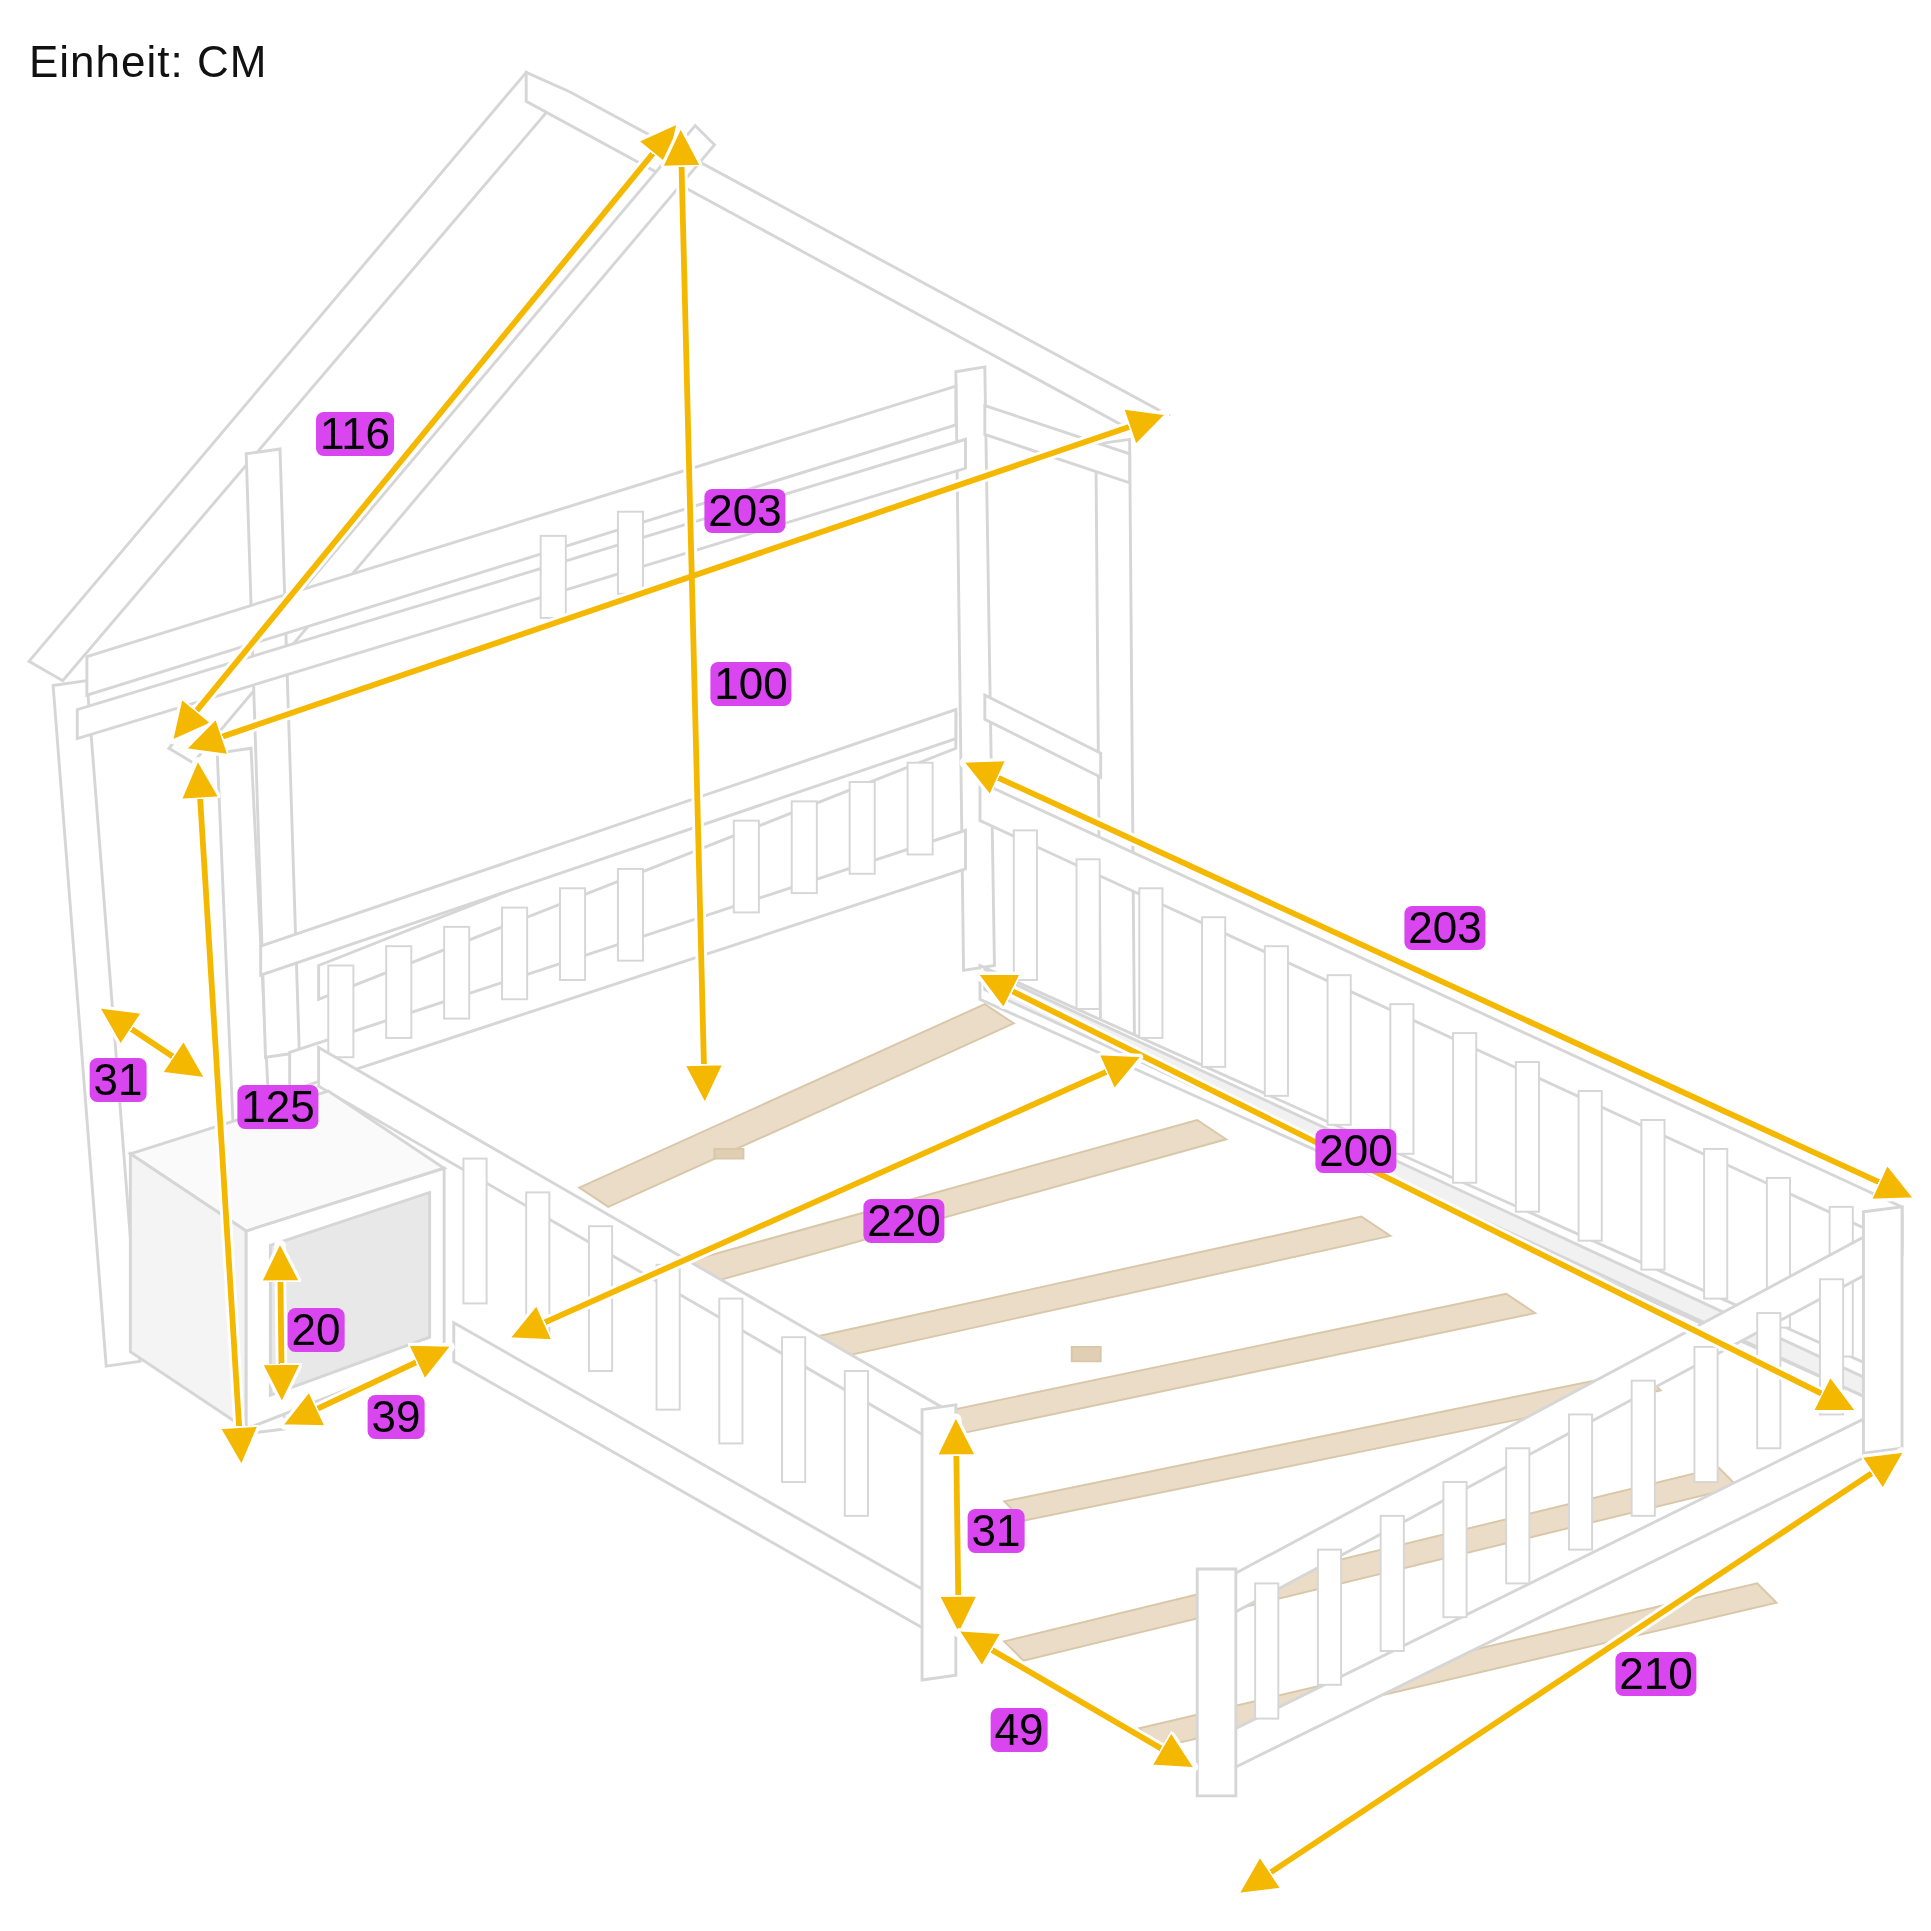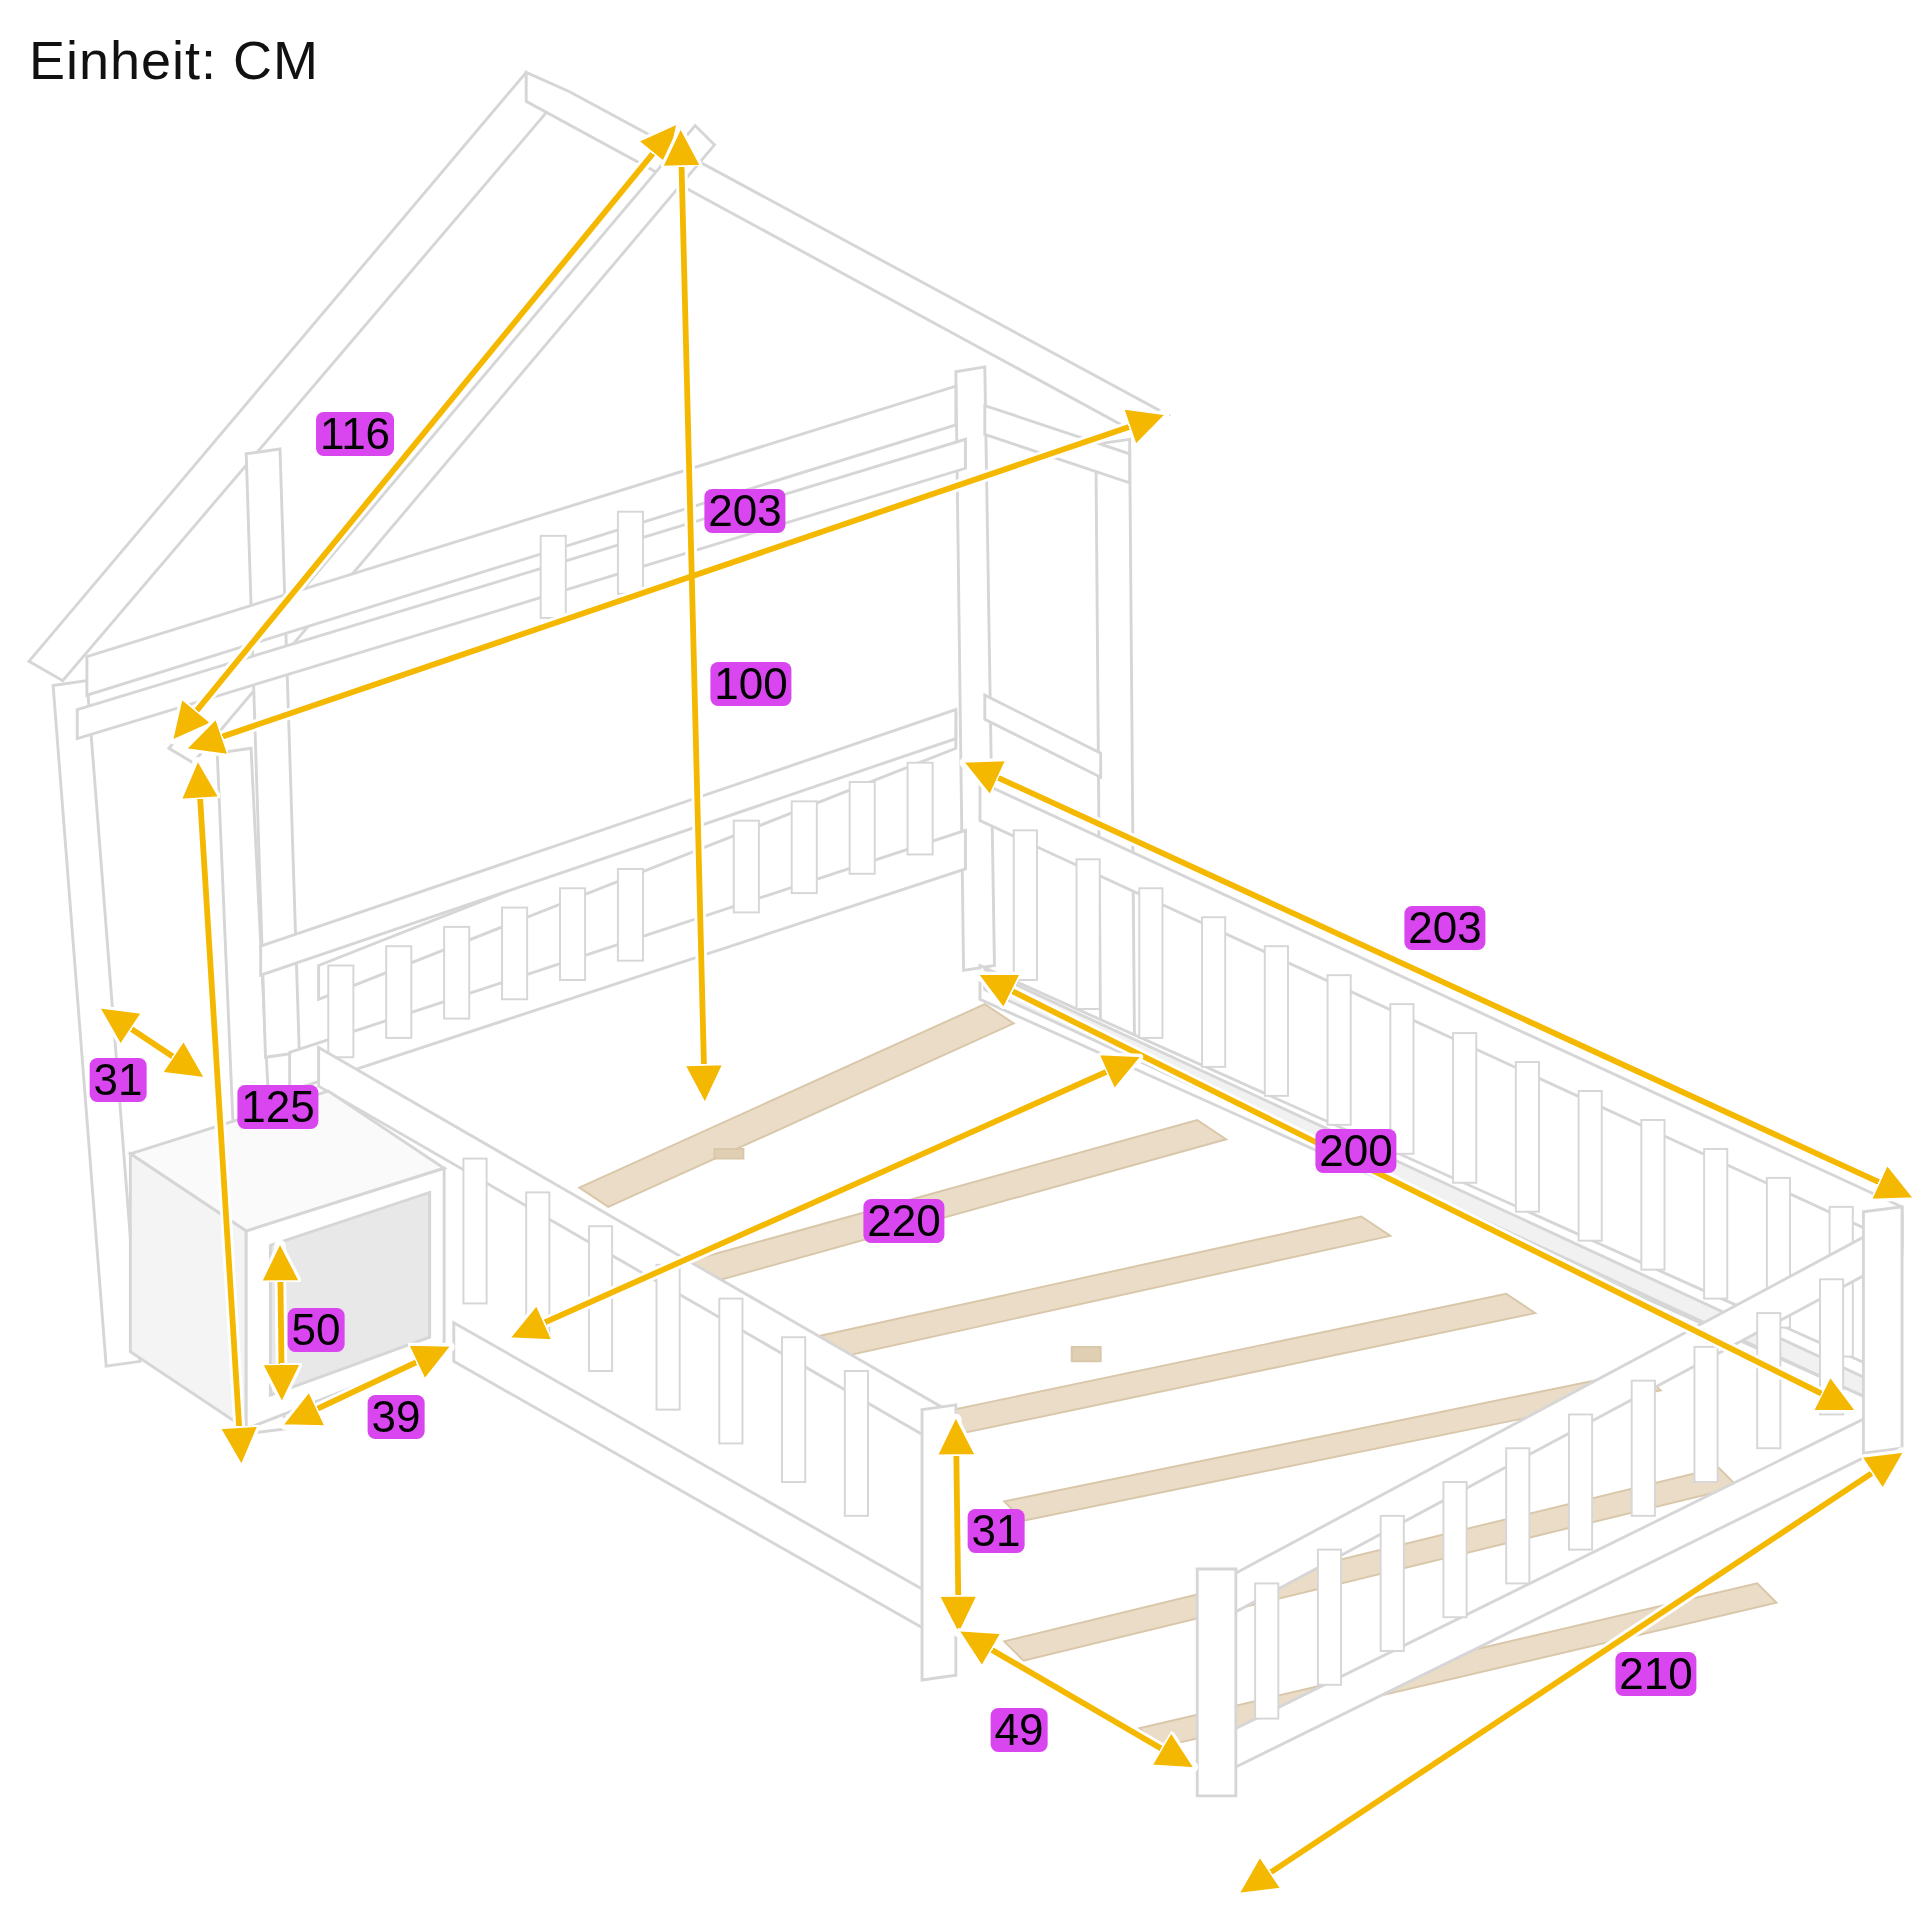--- a/index.html
+++ b/index.html
@@ -1,18 +1,18 @@
 <!DOCTYPE html>
 <html><head>
 <meta charset="utf-8">
 <style>
   html, body { margin:0; padding:0; background:#ffffff; }
   body { width:1931px; height:1931px; position:relative; overflow:hidden; font-family:"DejaVu Sans", sans-serif; }
   #stage { position:absolute; left:0; top:0; width:1931px; height:1931px; }
-  .unit-label { position:absolute; left:29px; top:29px; font-family:"Liberation Sans", sans-serif; font-size:54px; color:#111; letter-spacing:1px; }
+  .unit-label { position:absolute; left:29px; top:37px; font-family:"Liberation Sans", sans-serif; font-size:44px; color:#111; letter-spacing:1px; }
   .dim { position:absolute; font-family:"Liberation Sans", sans-serif; font-size:44px; color:#000; background:#d946ef; padding:0 3.9px; border-radius:7.7px; line-height:1; white-space:nowrap; transform:translate(-50%,-50%); }
 </style>
 </head>
 <body>
 
 <div id="stage">
   <svg width="1931" height="1931" viewBox="0 0 2000 2000">
     <defs>
       <marker id="ah" viewBox="0 0 10 10" refX="9" refY="5" markerWidth="7" markerHeight="7" orient="auto-start-reverse">
         <path d="M0,0 L10,5 L0,10 z" fill="#F5B800" stroke="#fff" stroke-width="0.8"></path>
@@ -169,20 +169,20 @@
 
   <div id="dims">
     <div class="dim" style="left:355px;top:434px">116</div>
     <div class="dim" style="left:745px;top:511px">203</div>
     <div class="dim" style="left:751px;top:684px">100</div>
     <div class="dim" style="left:1445px;top:928px">203</div>
     <div class="dim" style="left:1356px;top:1151px">200</div>
     <div class="dim" style="left:904px;top:1221px">220</div>
     <div class="dim" style="left:118px;top:1080px">31</div>
     <div class="dim" style="left:278px;top:1107px">125</div>
-    <div class="dim" style="left:316px;top:1330px">50</div>
+    <div class="dim" style="left:316px;top:1330px">20</div>
     <div class="dim" style="left:396px;top:1417px">39</div>
     <div class="dim" style="left:996px;top:1531px">31</div>
     <div class="dim" style="left:1019px;top:1730px">49</div>
     <div class="dim" style="left:1656px;top:1674px">210</div>
   </div>
 </div>
 
 
 </body></html>

